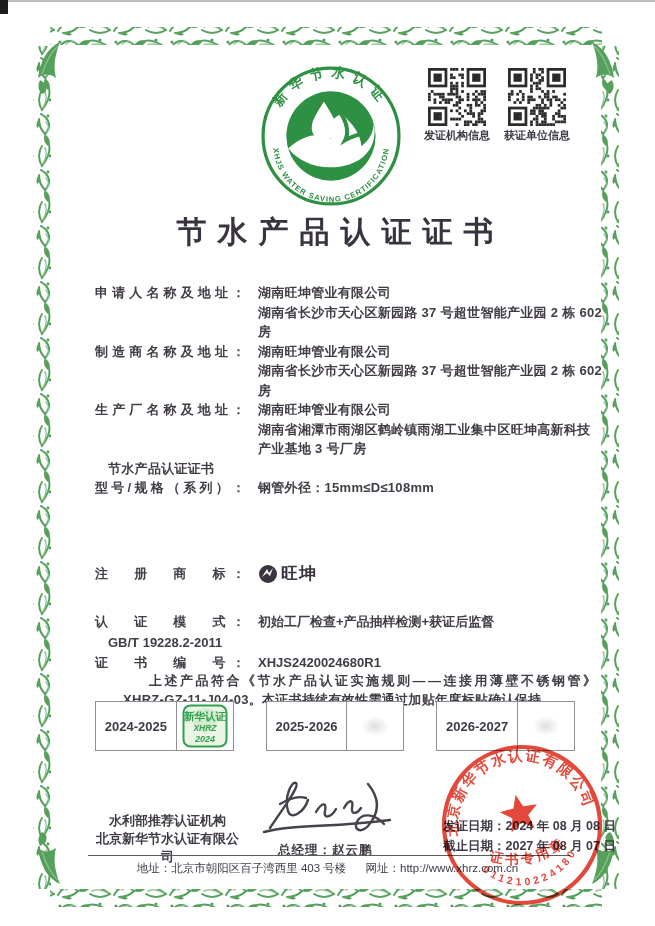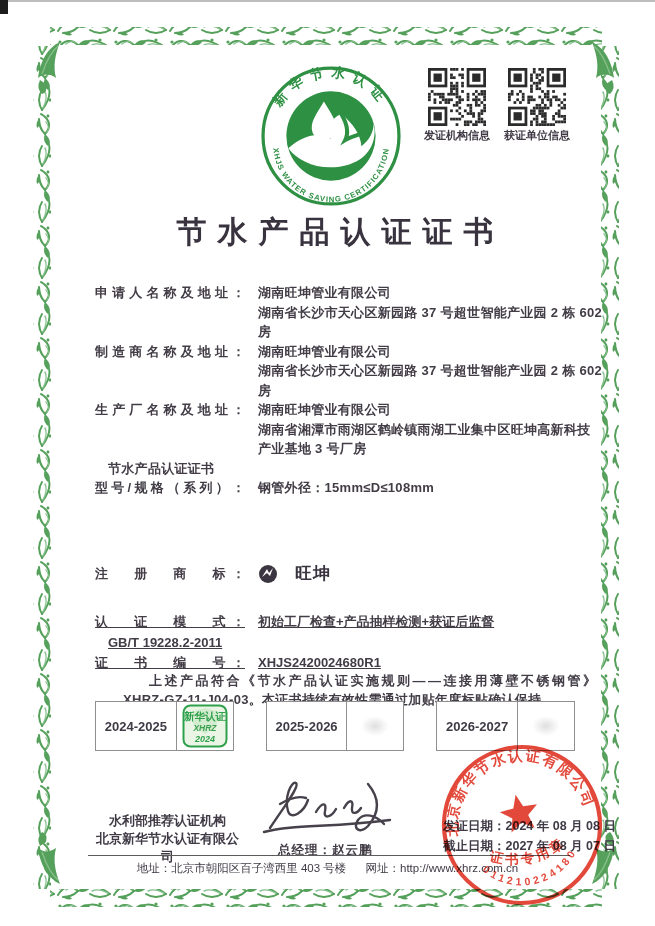--- a/index.html
+++ b/index.html
@@ -19,24 +19,24 @@
   .qr-label.l2{left:499px;}
   .title{left:0;top:212px;width:655px;text-align:center;font-size:30px;font-weight:800;
          letter-spacing:11px;padding-left:26px;box-sizing:border-box;color:#38333e;}
   
   .fields{left:95px;top:283px;width:482px;}
   .row{display:flex;font-size:13px;font-weight:600;line-height:19.5px;}
   .row .lbl{width:150px;flex:none;text-align:justify;text-align-last:justify;white-space:nowrap;}
   .row .val{flex:1;padding-left:13px;}
   .val div{white-space:nowrap;letter-spacing:.3px;}
   .trademark-row{left:95px;top:564px;width:482px;}
-  .brand{display:flex;align-items:center;gap:17px;}
+  .brand{display:flex;align-items:center;gap:3px;}
   .brand-text{font-size:17px;font-weight:800;color:#38333e;letter-spacing:1px;}
   .certs{left:95px;top:612px;width:482px;}
-  .certs .row{line-height:20.5px;text-decoration:underline;}
+  .certs .row{line-height:20.5px;}
   .stmt{left:88px;top:671px;width:492px;font-size:13px;font-weight:600;color:#423c46;margin-left:35px;}
   .stmt .s1{white-space:nowrap;letter-spacing:2.5px;text-indent:26px;line-height:19px;}
   .stmt .s2{white-space:nowrap;letter-spacing:.3px;line-height:19px;}
   
   .yearboxes{left:95px;top:701px;width:480px;display:flex;justify-content:space-between;gap:32px;}
   .ybox{width:146px;height:50px;border:1.2px solid #8f8f8f;display:flex;box-sizing:border-box;background:#fff;}
   .ybox .ycell{flex:1;display:flex;align-items:center;justify-content:center;
                font-size:13px;font-weight:600;color:#3f3a45;border-right:1.2px solid #8f8f8f;}
   .ybox .scell{width:56px;display:flex;align-items:center;justify-content:center;}
   .residue{width:30px;height:22px;background:radial-gradient(ellipse at center,rgba(140,140,140,.28),rgba(140,140,140,0) 65%);}

